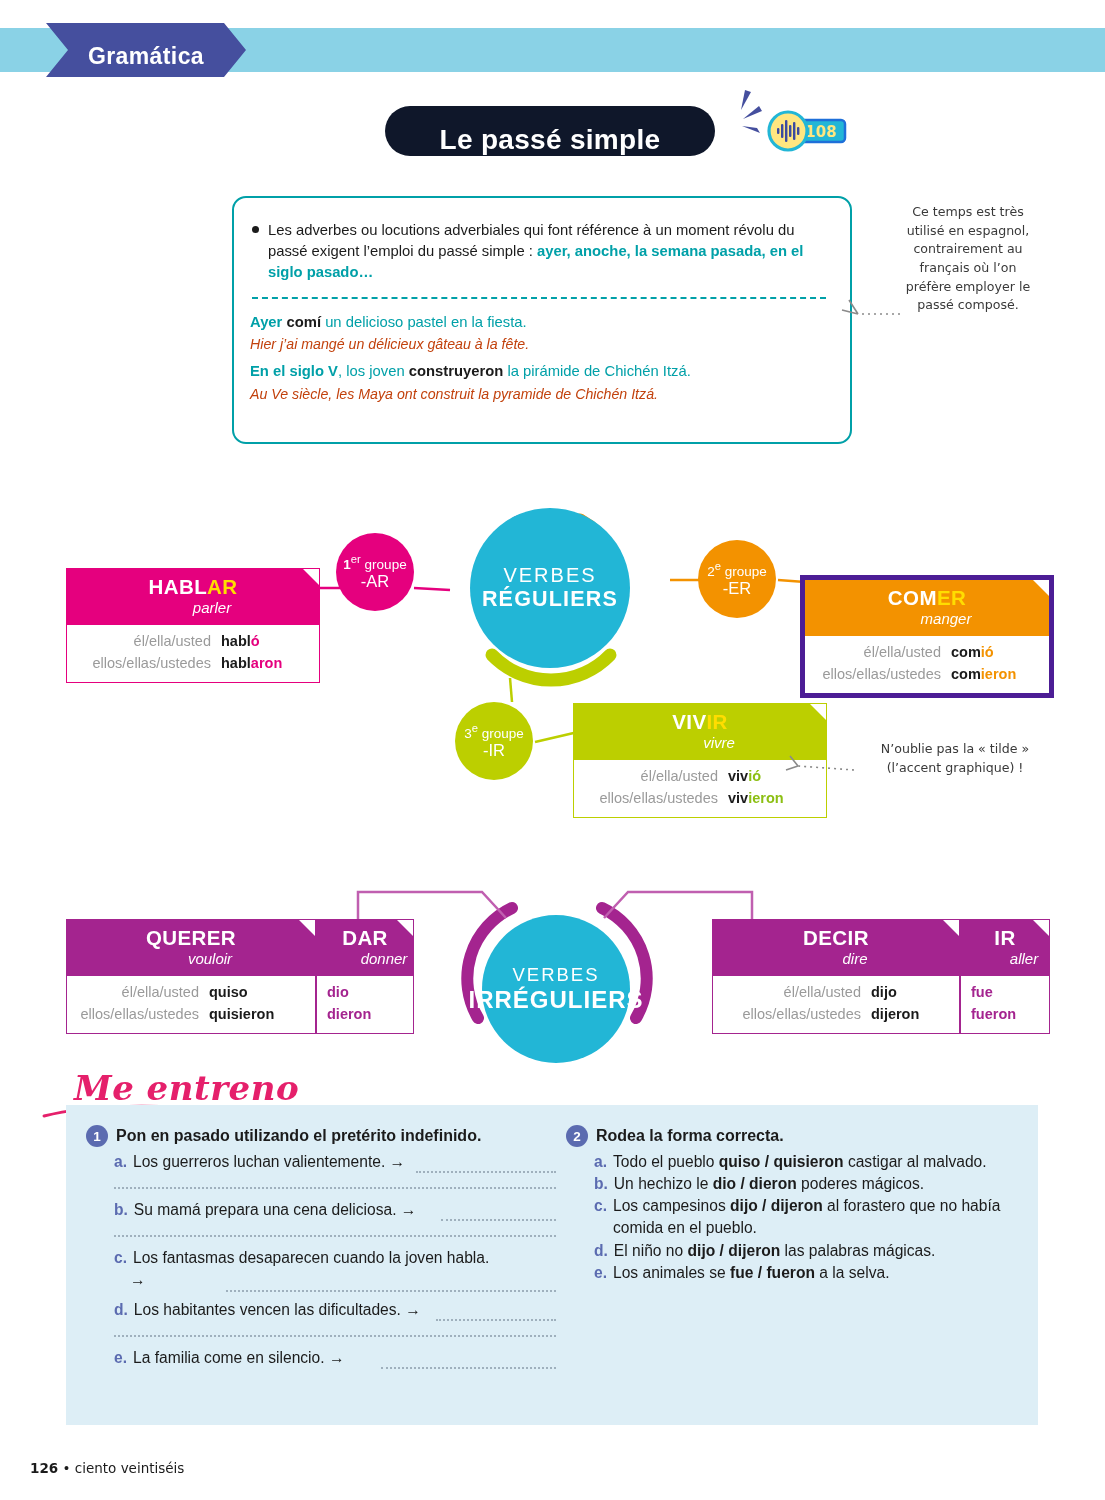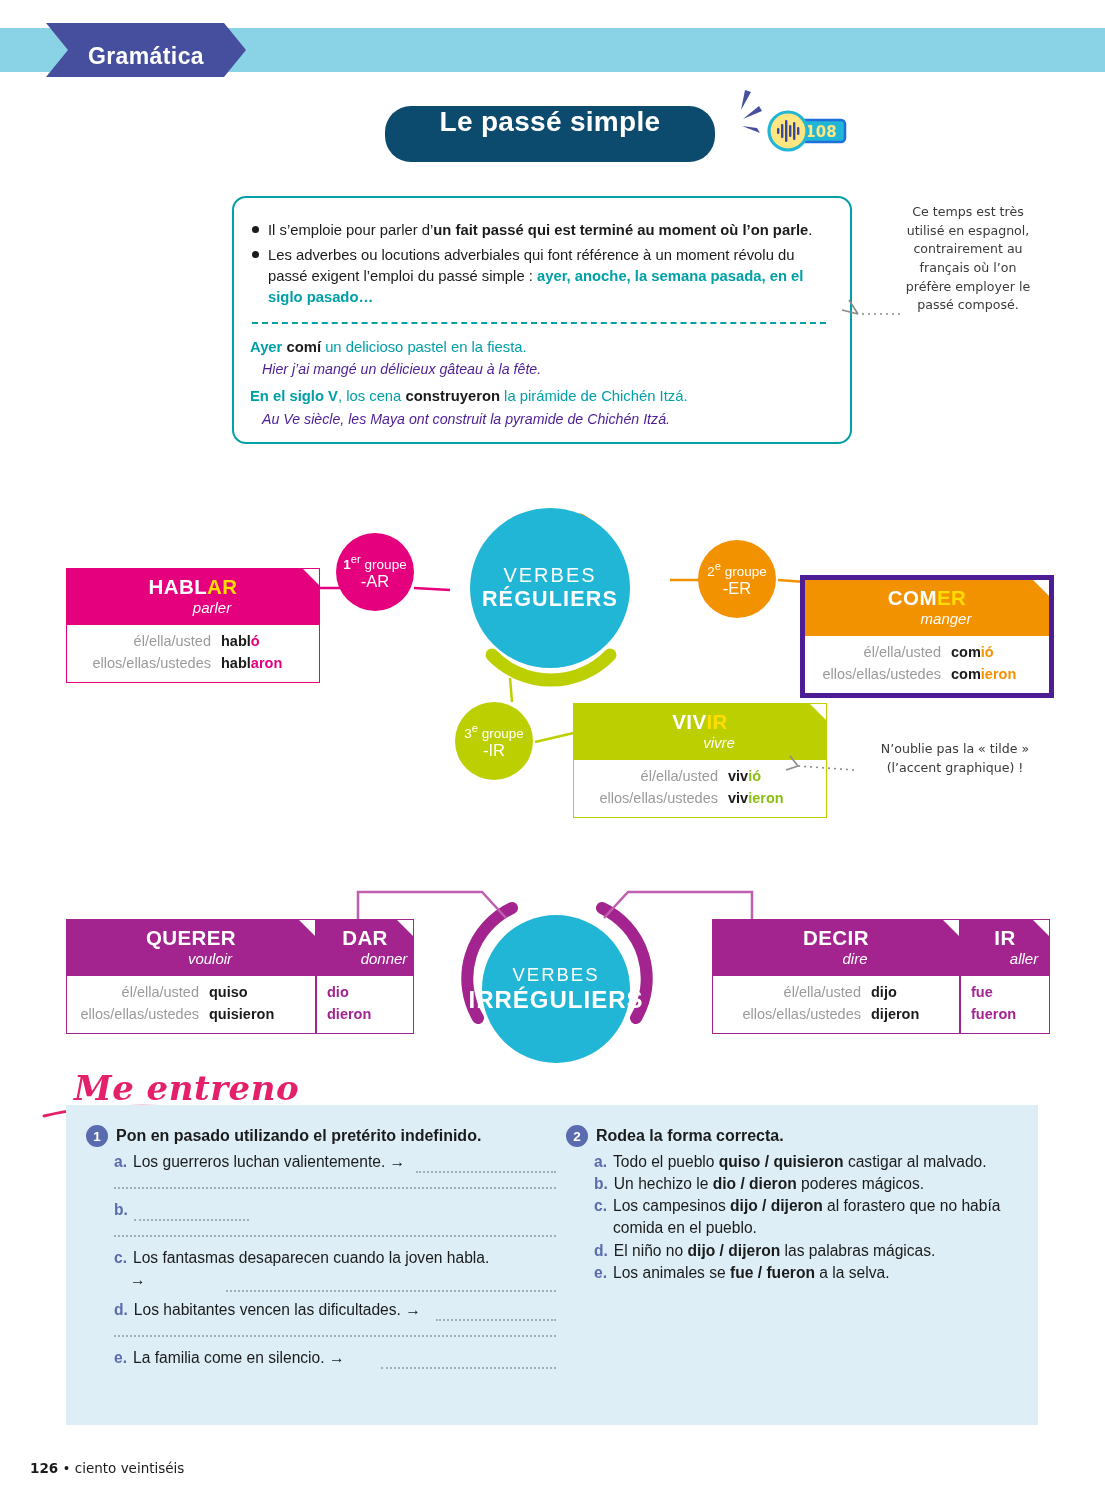--- a/index.html
+++ b/index.html
@@ -11,39 +11,39 @@
 
   
   #header-band{left:0;top:28px;width:1105px;height:44px;background:#8ad2e6;}
   #header-chevron{left:46px;top:23px;width:200px;height:66px;
     background:#454f9e;
     clip-path:polygon(0 0,178px 0,200px 27px,178px 54px,0 54px,22px 27px);
     display:flex;align-items:center;justify-content:center;}
   #header-chevron span{color:#fff;font-weight:bold;font-size:23px;letter-spacing:.4px;}
 
   
-  #title-pill{left:385px;top:106px;width:330px;height:56px;background:#0c4a6e;
-    border-radius:26px;display:flex;align-items:flex-start;justify-content:center;}
+  #title-pill{left:385px;top:106px;width:330px;height:50px;background:#0f172a;
+    border-radius:26px;display:flex;align-items:flex-end;justify-content:center;}
   #title-pill span{color:#fff;font-weight:bold;font-size:28px;letter-spacing:.3px;}
   #title-sparkle{left:715px;top:88px;width:50px;height:60px;}
   #audio-badge{left:765px;top:108px;width:85px;height:46px;}
 
   
   #rules-box{left:232px;top:196px;width:620px;height:248px;
     border:2px solid #00a0a8;border-radius:14px;box-sizing:border-box;background:#fff;}
   .bullet-row{position:relative;padding-left:18px;margin:0 0 4px 0;
     font-size:14.8px;line-height:1.42;color:#1b1b1b;}
   .bullet-row .dot{position:absolute;left:2px;top:6px;width:7px;height:7px;border-radius:50%;background:#1b1b1b;}
   .b{font-weight:bold;}
   .teal-b{color:#00a0a8;font-weight:bold;}
   #rules-inner{padding:22px 20px 0 16px;}
   #rules-divider{margin:14px 4px 12px 2px;border-top:2px dashed #00a0a8;height:0;}
   .ex-es{font-size:14.8px;line-height:1.5;color:#00a0a8;margin-bottom:1px;}
   .ex-es .dark{color:#1b1b1b;font-weight:bold;}
-  .ex-fr{font-size:14.2px;line-height:1.5;color:#4c1d95;font-style:italic;margin-bottom:5px;margin-left:12px;}
+  .ex-fr{font-size:14.2px;line-height:1.5;color:#c2410c;font-style:italic;margin-bottom:5px;}
 
   
   .note{font-family:"DejaVu Sans", sans-serif;font-size:12.6px;line-height:1.48;
     color:#3a3a3a;text-align:center;}
   #note-1{left:898px;top:203px;width:140px;}
   #note-2{left:855px;top:740px;width:200px;}
 
   
   #circle-reg{left:470px;top:508px;width:160px;height:160px;border-radius:50%;
     background:#22b6d6;display:flex;flex-direction:column;align-items:center;justify-content:center;}
@@ -148,34 +148,30 @@
     <rect x="24" y="17" width="2.4" height="12" rx="1.1"></rect>
     <rect x="28" y="14" width="2.4" height="18" rx="1.1"></rect>
     <rect x="32" y="19" width="2.4" height="8" rx="1.1"></rect>
   </g>
 </svg>
 
 <div class="abs" id="rules-box">
   <div id="rules-inner">
     <div class="bullet-row">
       <span class="dot"></span>
-      <span>Il s’emploie pour parler d’</span><span class="b">un fait passé qui est terminé au moment où l’on parle</span><span>.</span>
-    </div>
-    <div class="bullet-row">
-      <span class="dot"></span>
       <span>Les adverbes ou locutions adverbiales qui font référence à un moment révolu du passé exigent l’emploi du passé simple : </span><span class="teal-b">ayer, anoche, la semana pasada, en el siglo pasado…</span>
     </div>
     <div id="rules-divider"></div>
 
     <div class="ex-es">
       <span class="teal-b">Ayer </span><span class="dark">comí</span><span> un delicioso pastel en la fiesta.</span>
     </div>
     <div class="ex-fr">Hier j’ai mangé un délicieux gâteau à la fête.</div>
     <div class="ex-es">
-      <span class="teal-b">En el siglo V</span><span>, los cena </span><span class="dark">construyeron</span><span> la pirámide de Chichén Itzá.</span>
+      <span class="teal-b">En el siglo V</span><span>, los joven </span><span class="dark">construyeron</span><span> la pirámide de Chichén Itzá.</span>
     </div>
     <div class="ex-fr">Au Ve siècle, les Maya ont construit la pyramide de Chichén Itzá.</div>
   </div>
 </div>
 
 <div class="abs note" id="note-1">Ce temps est très utilisé en espagnol, contrairement au français où l’on préfère employer le passé composé.</div>
 <svg class="abs" style="left:836px;top:292px;width:66px;height:30px;" viewBox="0 0 66 30">
   <path d="M64 22 L22 22" stroke="#8a8a8a" stroke-width="1.6" stroke-dasharray="2,4" fill="none"></path>
   <path d="M22 22 L6 18 M22 22 L13 8" stroke="#8a8a8a" stroke-width="1.6" fill="none"></path>
 </svg>
@@ -355,20 +351,21 @@
 
     <div class="ex-item">
       <span class="lt">a.</span>
       <span class="tx">Los guerreros luchan valientemente. →</span>
       <span class="dots" style="width:140px"></span>
     </div>
     <div class="dotline"></div>
 
     <div class="ex-item">
       <span class="lt">b.</span>
+      <span class="tx">Su mamá prepara una cena deliciosa. →</span>
       <span class="dots" style="width:115px"></span>
     </div>
     <div class="dotline"></div>
 
     <div class="ex-item">
       <span class="lt">c.</span>
       <span class="tx">Los fantasmas desaparecen cuando la joven habla.</span>
     </div>
     <div class="ex-item sp" style="margin-left:44px">
       <span class="tx">→</span>

